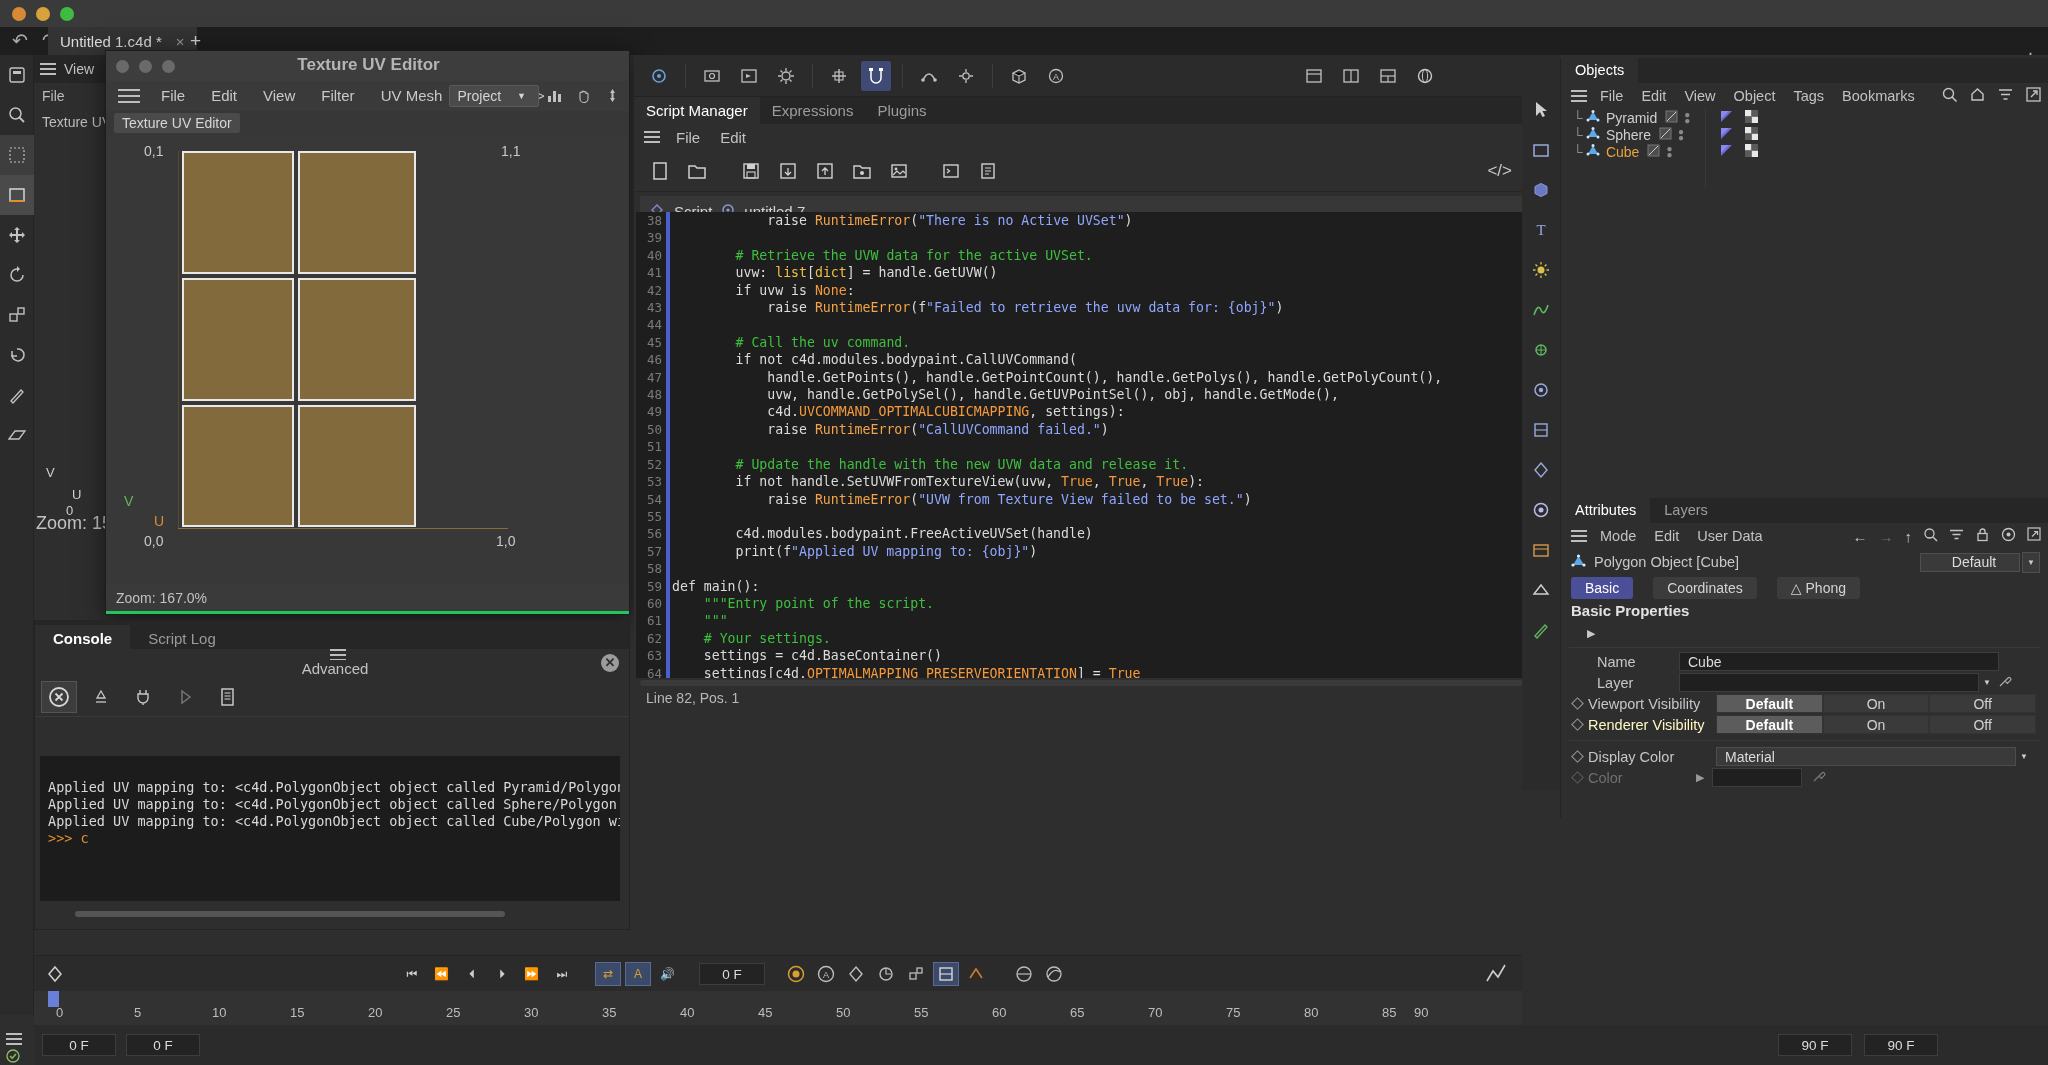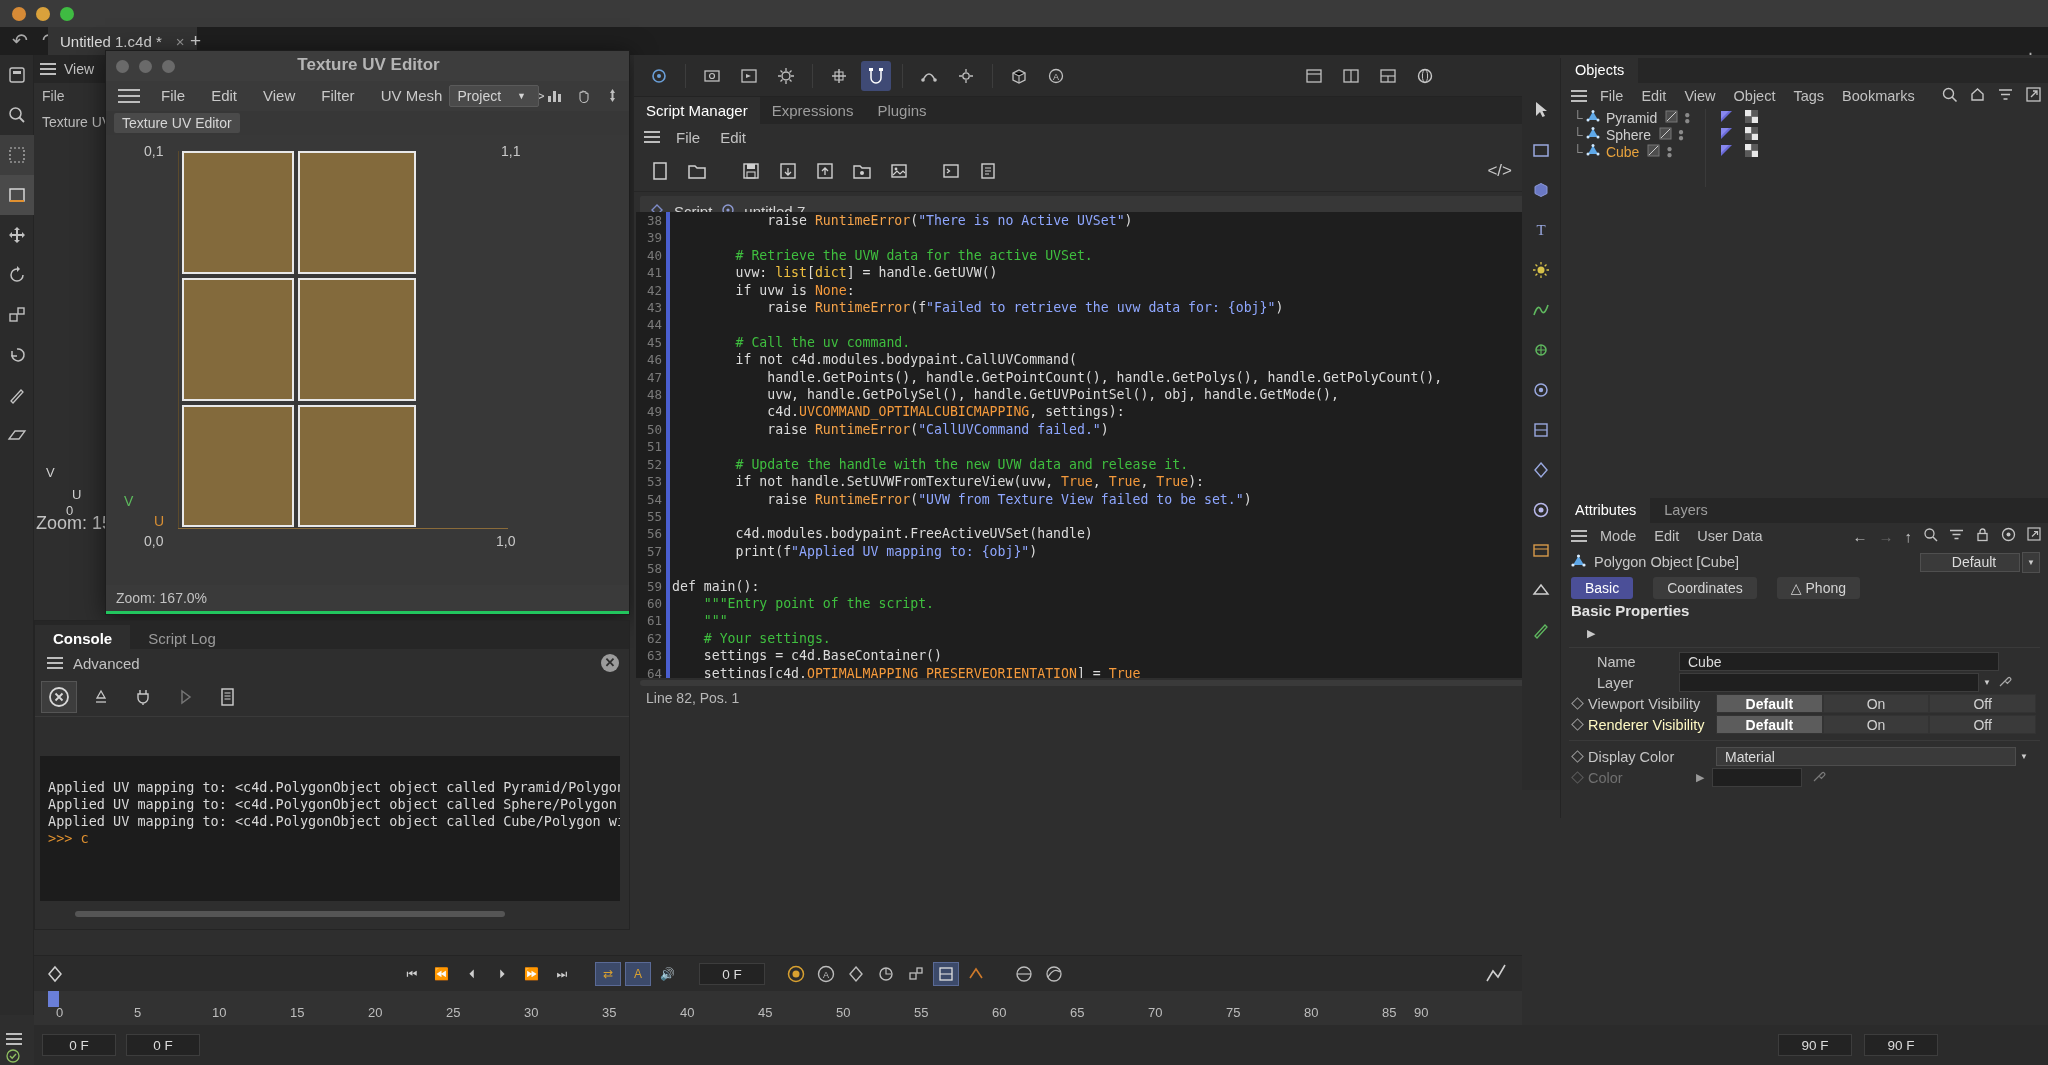--- a/index.html
+++ b/index.html
@@ -65,21 +65,21 @@
   .uvcanvas{position:relative;height:450px;background:#383838;overflow:hidden;}
   .uv-tile{position:absolute;background:#836a3c;border:2px solid #e8e8e8;}
   .lbl{position:absolute;font-size:14px;color:#c9c9c9;}
   .uvstatus{height:26px;background:#3a3a3a;display:flex;align-items:center;padding-left:10px;font-size:14px;color:#c2c2c2;}
 
   
   .console{position:absolute;left:34px;top:620px;width:596px;height:310px;background:#2e2e2e;border:1px solid #242424;}
   .con-tabs{height:28px;background:#262626;display:flex;align-items:center;}
   .con-tabs .ct{padding:0 18px;font-size:15px;line-height:28px;color:#9b9b9b;margin-top:8px;}
   .con-tabs .ct.active{background:#2e2e2e;color:#fff;font-weight:bold;}
-  .con-menu{height:28px;display:flex;align-items:center;padding-left:6px;position:relative;}
+  .con-menu{height:28px;display:flex;align-items:center;padding-left:6px;position:relative;flex-direction:column;}
   .con-menu .mi{font-size:15px;color:#c2c2c2;padding:0 10px;}
   .con-close{position:absolute;right:10px;top:5px;width:18px;height:18px;border-radius:50%;background:#9c9c9c;
              color:#2e2e2e;font-size:13px;text-align:center;line-height:18px;font-weight:bold;}
   .con-toolbar{height:40px;display:flex;align-items:center;gap:6px;padding-left:6px;border-bottom:1px solid #3a3a3a;}
   .ctb{width:36px;height:32px;display:flex;align-items:center;justify-content:center;color:#cfcfcf;}
   .ctb.on{background:#3d3d3d;border:1px solid #555;}
   .con-out{position:absolute;left:5px;top:135px;width:580px;height:145px;background:#1c1c1c;
            font-family:"DejaVu Sans Mono", monospace;font-size:13.5px;color:#d8d8d8;padding:6px 8px;line-height:17px;
            overflow:hidden;white-space:pre;}
   .con-prompt{color:#e0912f;}

